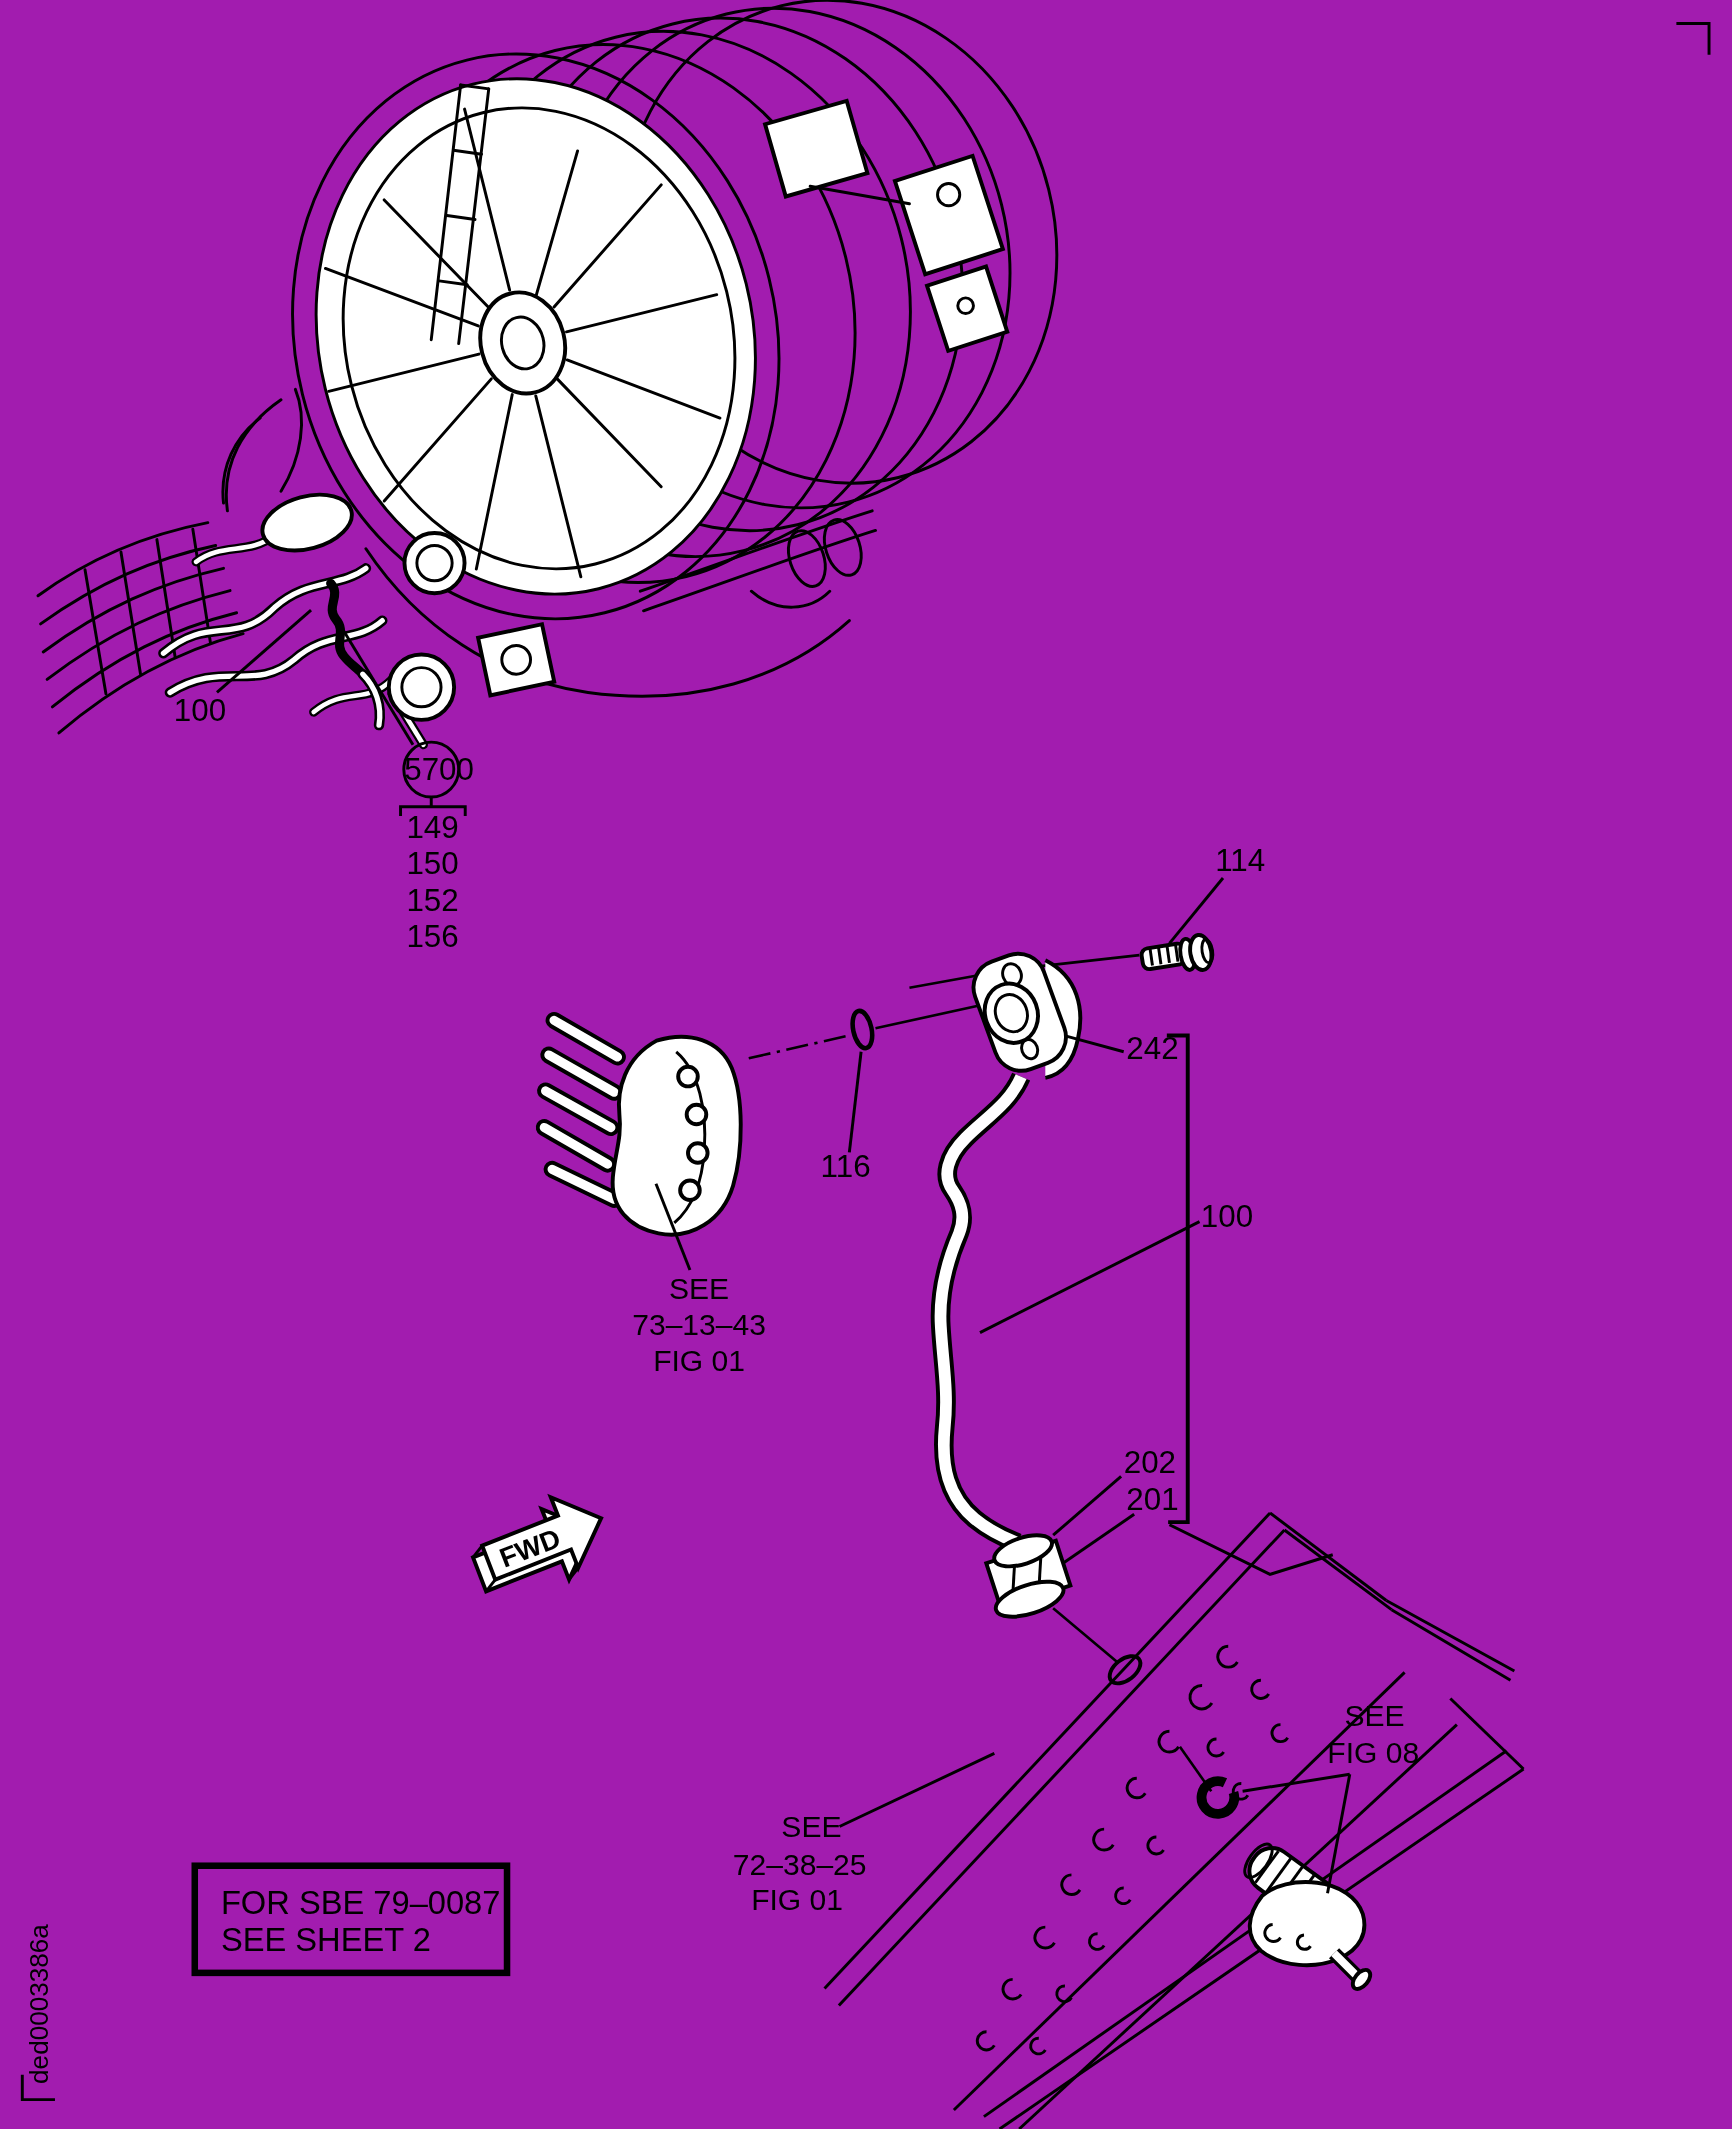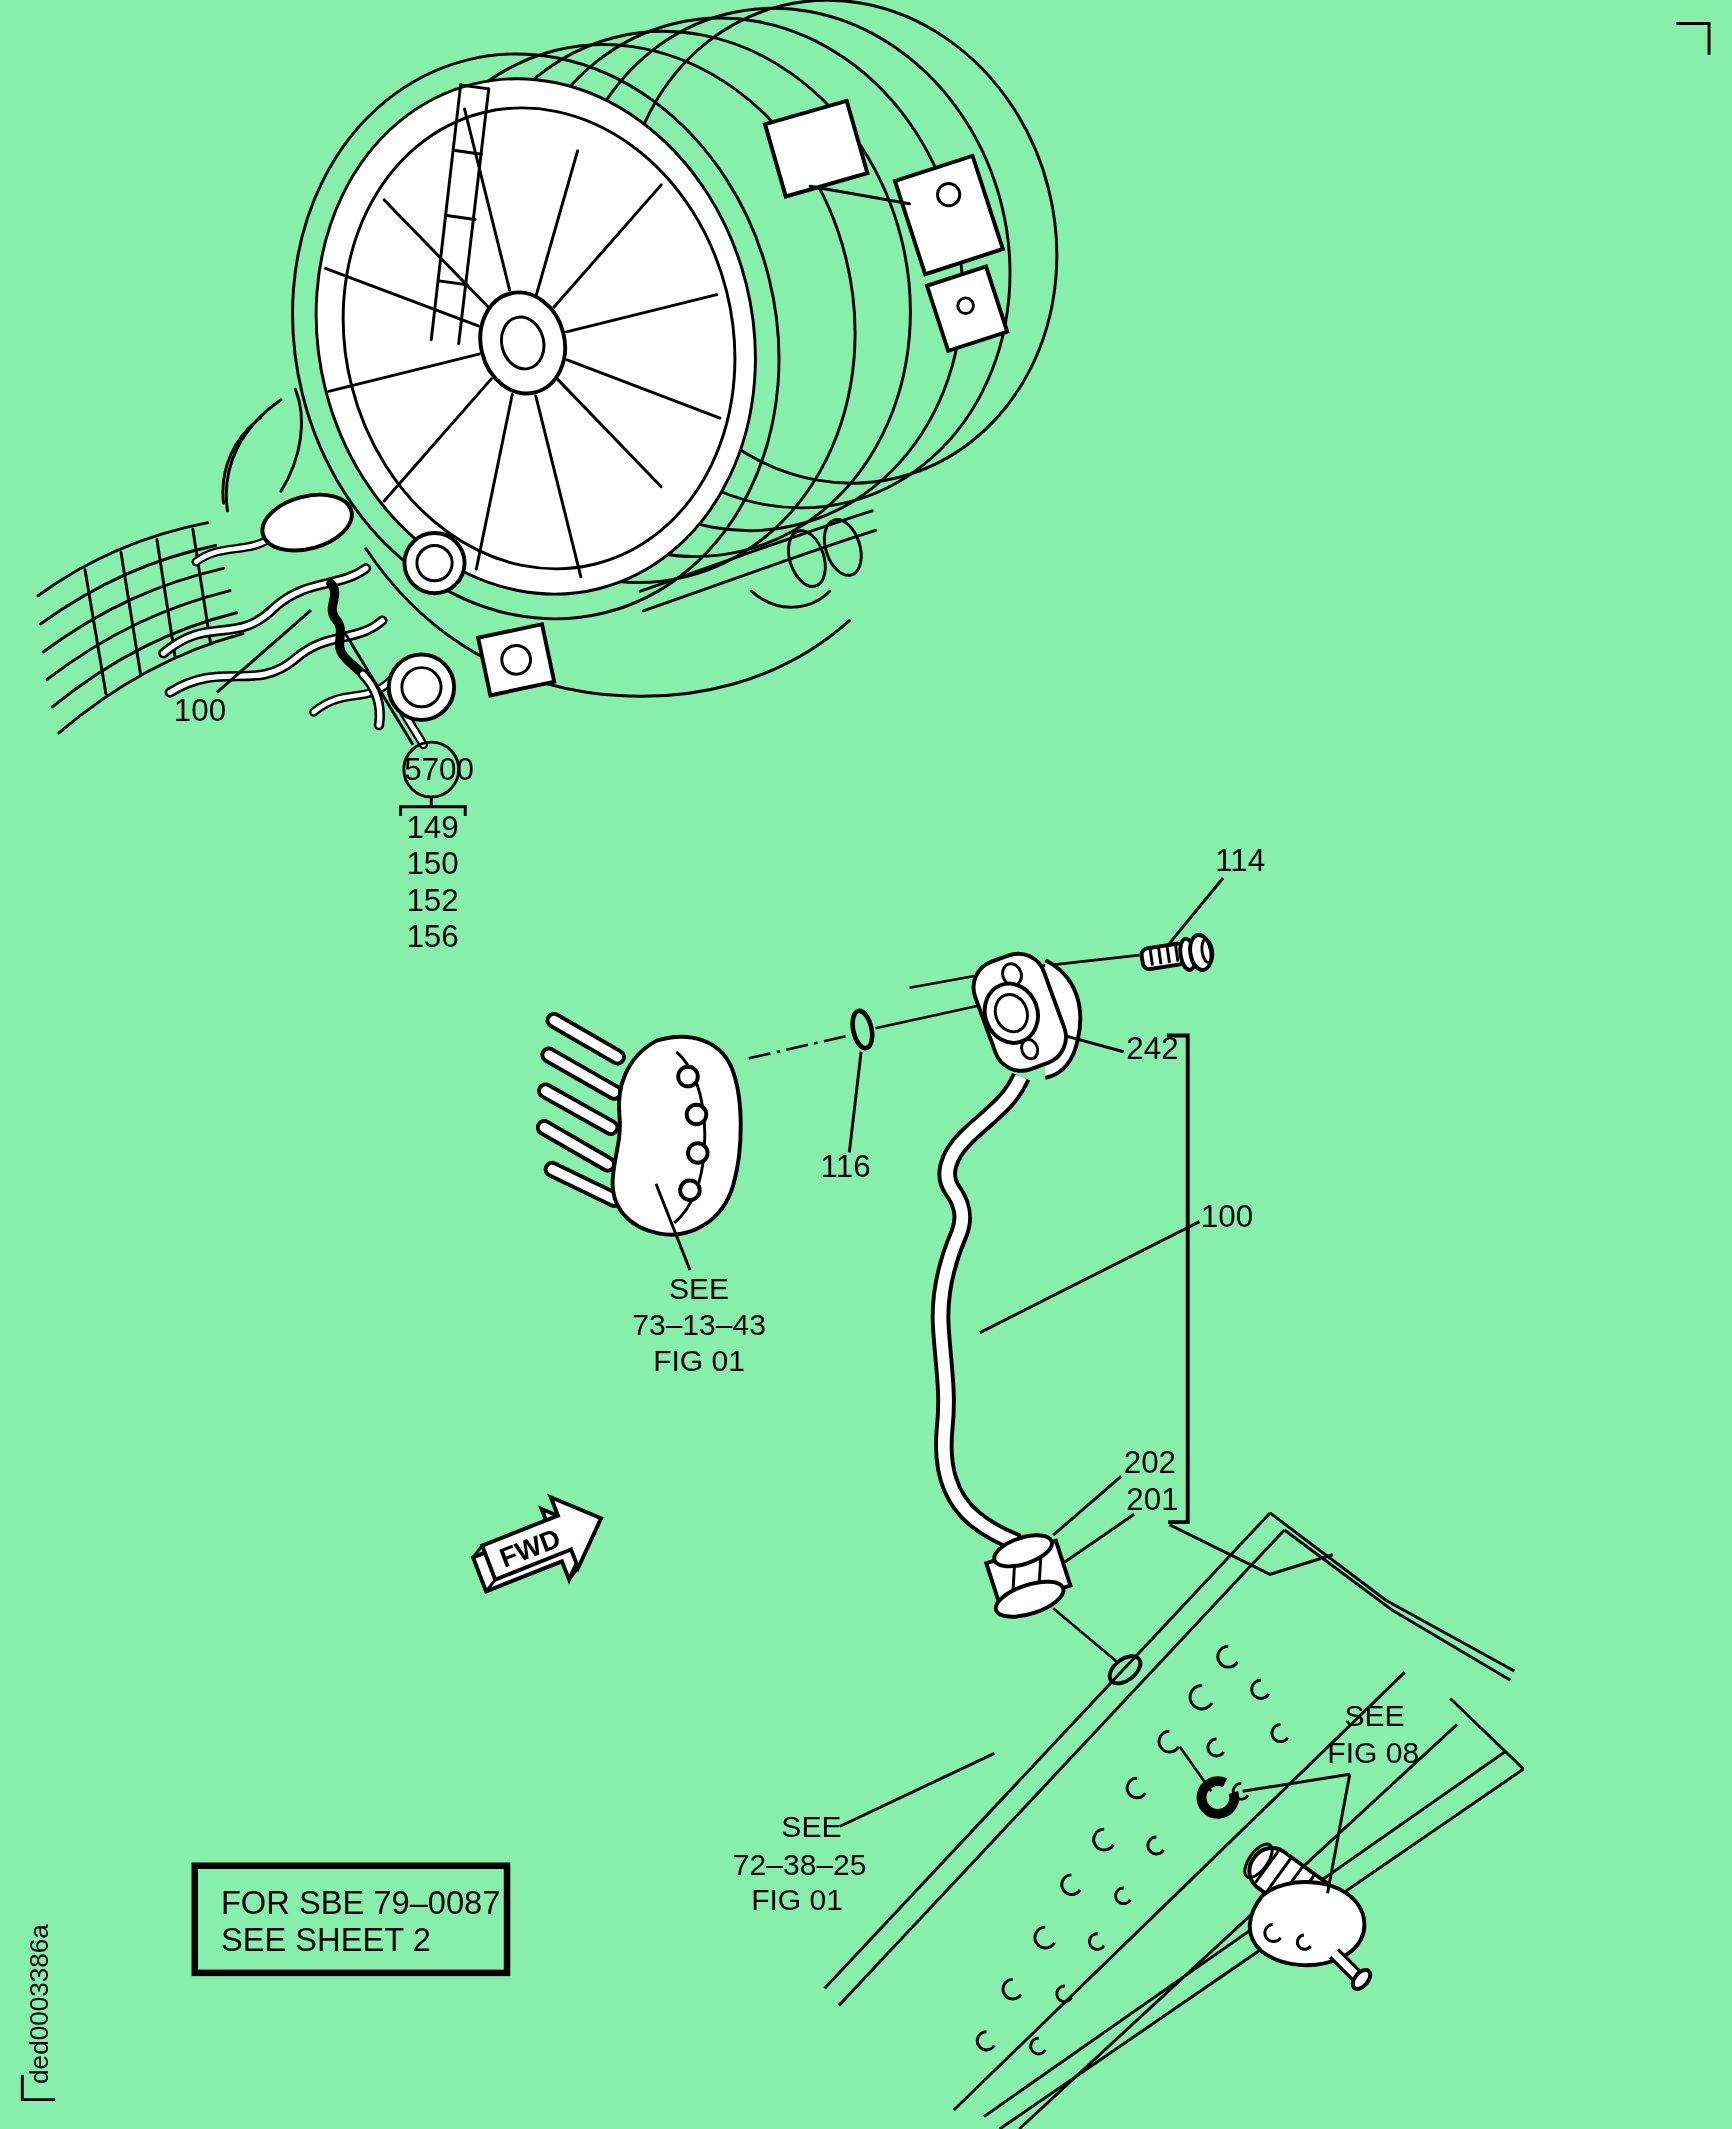--- a/index.html
+++ b/index.html
@@ -1,16 +1,16 @@
 <!DOCTYPE html>
 <html style="font-size:10.5px"><head>
 <meta charset="utf-8">
 <style>
   html,body{margin:0;padding:0;background:#ffffff;}
-  #page{position:relative;width:1732px;height:2129px;background:#86efac;overflow:hidden;}
+  #page{position:relative;width:1732px;height:2129px;background:#a21caf;overflow:hidden;}
   svg{display:block;position:absolute;left:0;top:0;}
   text{font-family:"Liberation Sans","DejaVu Sans",sans-serif;fill:#000;}
   .callout{font-size:48px;}
   .ref{font-size:46px;}
   .boxtxt{font-size:50px;}
   .docid{font-size:40px;}
   .fwd{font-size:42px;font-weight:bold;}
   .ln{stroke:#000;fill:none;stroke-width:4.5;}
   .ln6{stroke:#000;fill:none;stroke-width:6;}
   .part{stroke:#000;fill:#ffffff;stroke-width:6;}

